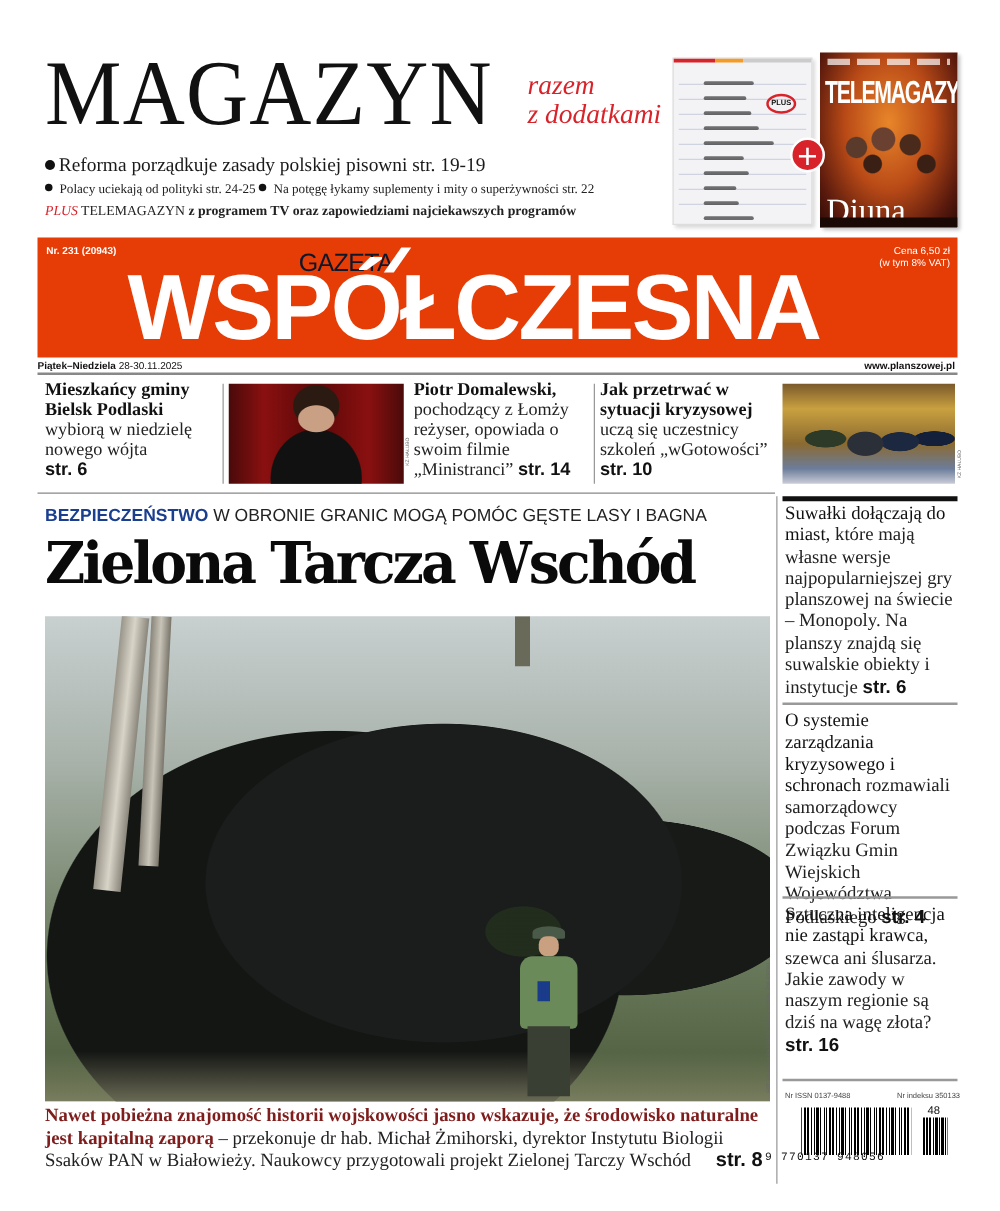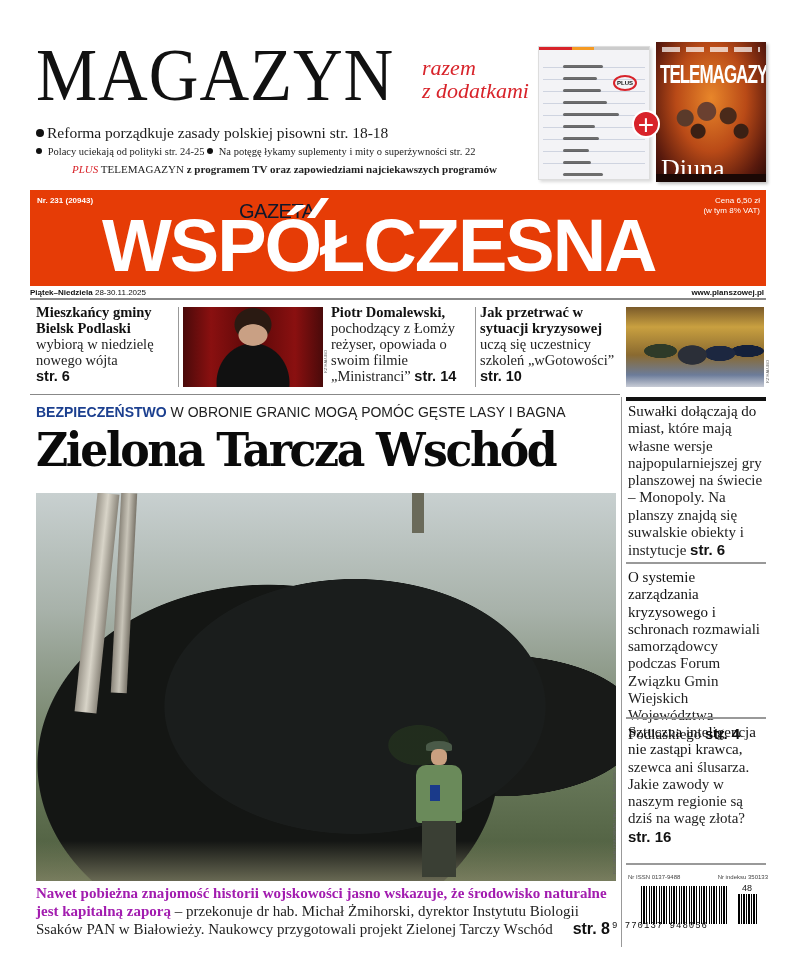--- a/index.html
+++ b/index.html
@@ -6,21 +6,21 @@
   html, body { width: 800px; height: 969px; background: #ffffff; overflow: hidden; }
   body { position: relative; font-family: "Liberation Serif", serif; color: #111; }
 
   .abs { position: absolute; }
 
   
   .mag-title { left: 36px; top: 38px; font-family: "Liberation Serif", serif; font-size: 74px; line-height: 74px; letter-spacing: 1px; color: #111; font-weight: normal; transform: scaleX(0.93); transform-origin: left top; }
   .mag-tag { left: 422px; top: 56px; color: #d8232a; font-style: italic; font-family: "Liberation Serif", serif; font-size: 22px; line-height: 23px; }
   .mag-line1 { left: 36px; top: 124px; font-size: 15.5px; line-height: 18px; color: #1a1a1a; white-space: nowrap; }
   .mag-line2 { left: 36px; top: 145px; font-size: 10.5px; line-height: 14px; color: #222; white-space: nowrap; }
-  .mag-line3 { left: 36px; top: 162px; font-size: 11px; line-height: 14px; color: #222; white-space: nowrap; margin-left: 36px; }
+  .mag-line3 { left: 36px; top: 162px; font-size: 11px; line-height: 14px; color: #222; white-space: nowrap; }
   .dot { display: inline-block; width: 8px; height: 8px; border-radius: 50%; background: #111; margin-right: 3px; vertical-align: 1px; }
   .dot.small { width: 6px; height: 6px; }
   .plus-red { color: #d8232a; font-style: italic; }
   .bold { font-weight: bold; }
 
   
   .notebook { left: 538px; top: 46px; width: 112px; height: 134px; background: #f3f3f6; border: 1px solid #ddd; box-shadow: 2px 2px 3px rgba(0,0,0,0.15); }
   .notebook .strip { position: absolute; left: 0; top: 0; width: 100%; height: 3px; background: linear-gradient(90deg, #d8232a 0 30%, #f59a23 30% 50%, #ccc 50%); }
   .notebook .line { position: absolute; left: 24px; height: 3px; background: #333; border-radius: 2px; opacity: 0.7; }
   .notebook .rule { position: absolute; left: 4px; right: 4px; height: 1px; background: #cfd4e0; }
@@ -75,21 +75,21 @@
   .main-photo .person { position: absolute; left: 376px; top: 248px; width: 54px; height: 136px; }
   .main-photo .person .hat { position: absolute; left: 14px; top: 0; width: 26px; height: 10px; background: #4a5a48; border-radius: 50% 50% 10% 10%; }
   .main-photo .person .face { position: absolute; left: 19px; top: 8px; width: 16px; height: 16px; background: #c9a080; border-radius: 40%; }
   .main-photo .person .jacket { position: absolute; left: 4px; top: 24px; width: 46px; height: 58px; background: #6a8a5a; border-radius: 10px 10px 4px 4px; }
   .main-photo .person .cam { position: absolute; left: 18px; top: 44px; width: 10px; height: 16px; background: #1a3a8a; }
   .main-photo .person .legs { position: absolute; left: 10px; top: 80px; width: 34px; height: 56px; background: #3a3f34; }
   .main-photo .ground { position: absolute; left: 0; bottom: 0; width: 100%; height: 40px; background: linear-gradient(180deg, rgba(120,120,100,0), rgba(140,140,110,0.7)); }
   .main-credit { left: 612px; top: 770px; }
 
   .caption { left: 36px; top: 884px; width: 580px; font-family: "Liberation Serif", serif; font-size: 15px; line-height: 18px; color: #222; }
-  .caption .cap-hd { font-weight: bold; color: #a21caf; }
+  .caption .cap-hd { font-weight: bold; color: #7f1d1d; }
   .caption .pg { position: absolute; right: 6px; bottom: 0; font-family: "Liberation Sans", sans-serif; font-weight: bold; font-size: 16px; color: #111; }
 
   
   .rcol-sep { left: 621px; top: 397px; width: 1px; height: 550px; background: #999; }
   .side-rule-top { left: 626px; top: 397px; width: 140px; height: 4px; background: #111; }
   .side-rule { left: 626px; width: 140px; height: 2px; background: #999; }
   .side { left: 628px; width: 140px; font-family: "Liberation Serif", serif; font-size: 15px; line-height: 17.3px; color: #222; }
   .side .hd { font-weight: normal; color: #111; }
   .side .pg { font-family: "Liberation Sans", sans-serif; font-weight: bold; color: #111; }
 
@@ -102,21 +102,21 @@
 </style>
 </head>
 <body>
 
 <div class="abs mag-title">MAGAZYN</div>
 <div class="abs mag-tag">
   <div>razem</div>
   <div>z dodatkami</div>
 </div>
 <div class="abs mag-line1">
-  <span class="dot"></span><span>Reforma porządkuje zasady polskiej pisowni str. 18-18</span>
+  <span class="dot"></span><span>Reforma porządkuje zasady polskiej pisowni str. 19-19</span>
 </div>
 <div class="abs mag-line2">
   <span class="dot small"></span>
   <span>Polacy uciekają od polityki  str. 24-25</span>
   <span class="dot small"></span>
   <span>Na potęgę łykamy suplementy i mity o superżywności str. 22</span>
 </div>
 <div class="abs mag-line3">
   <span class="plus-red">PLUS</span>
   <span>TELEMAGAZYN</span>

